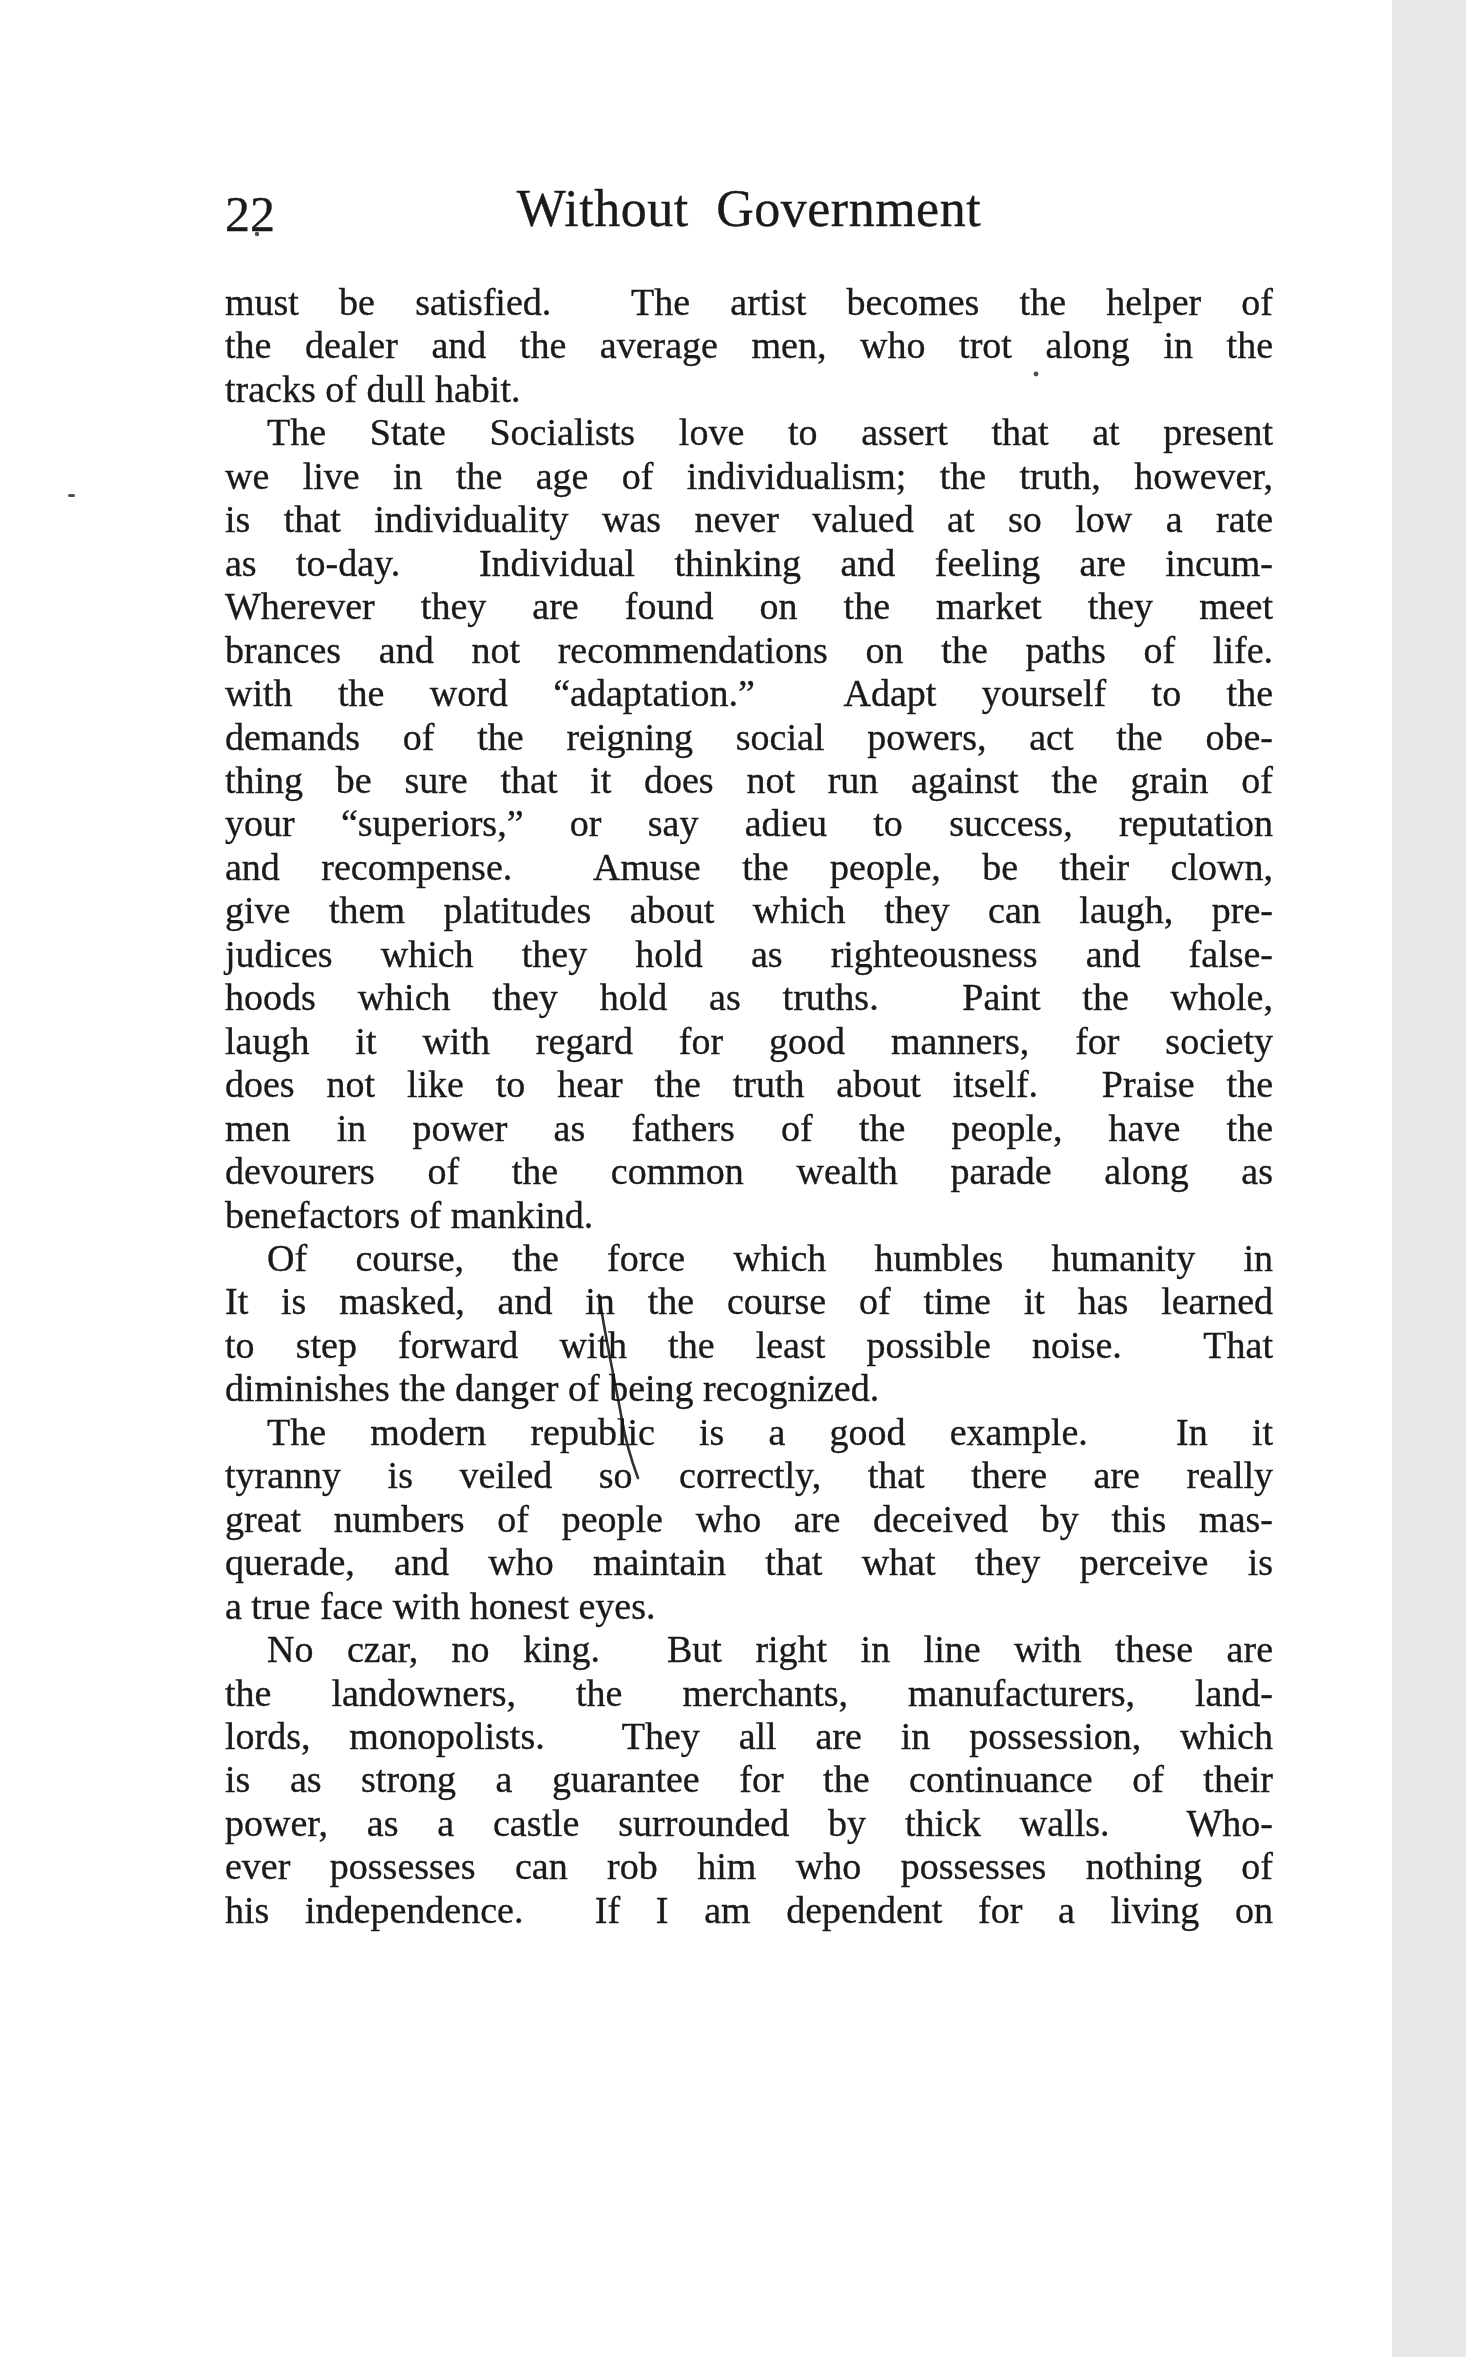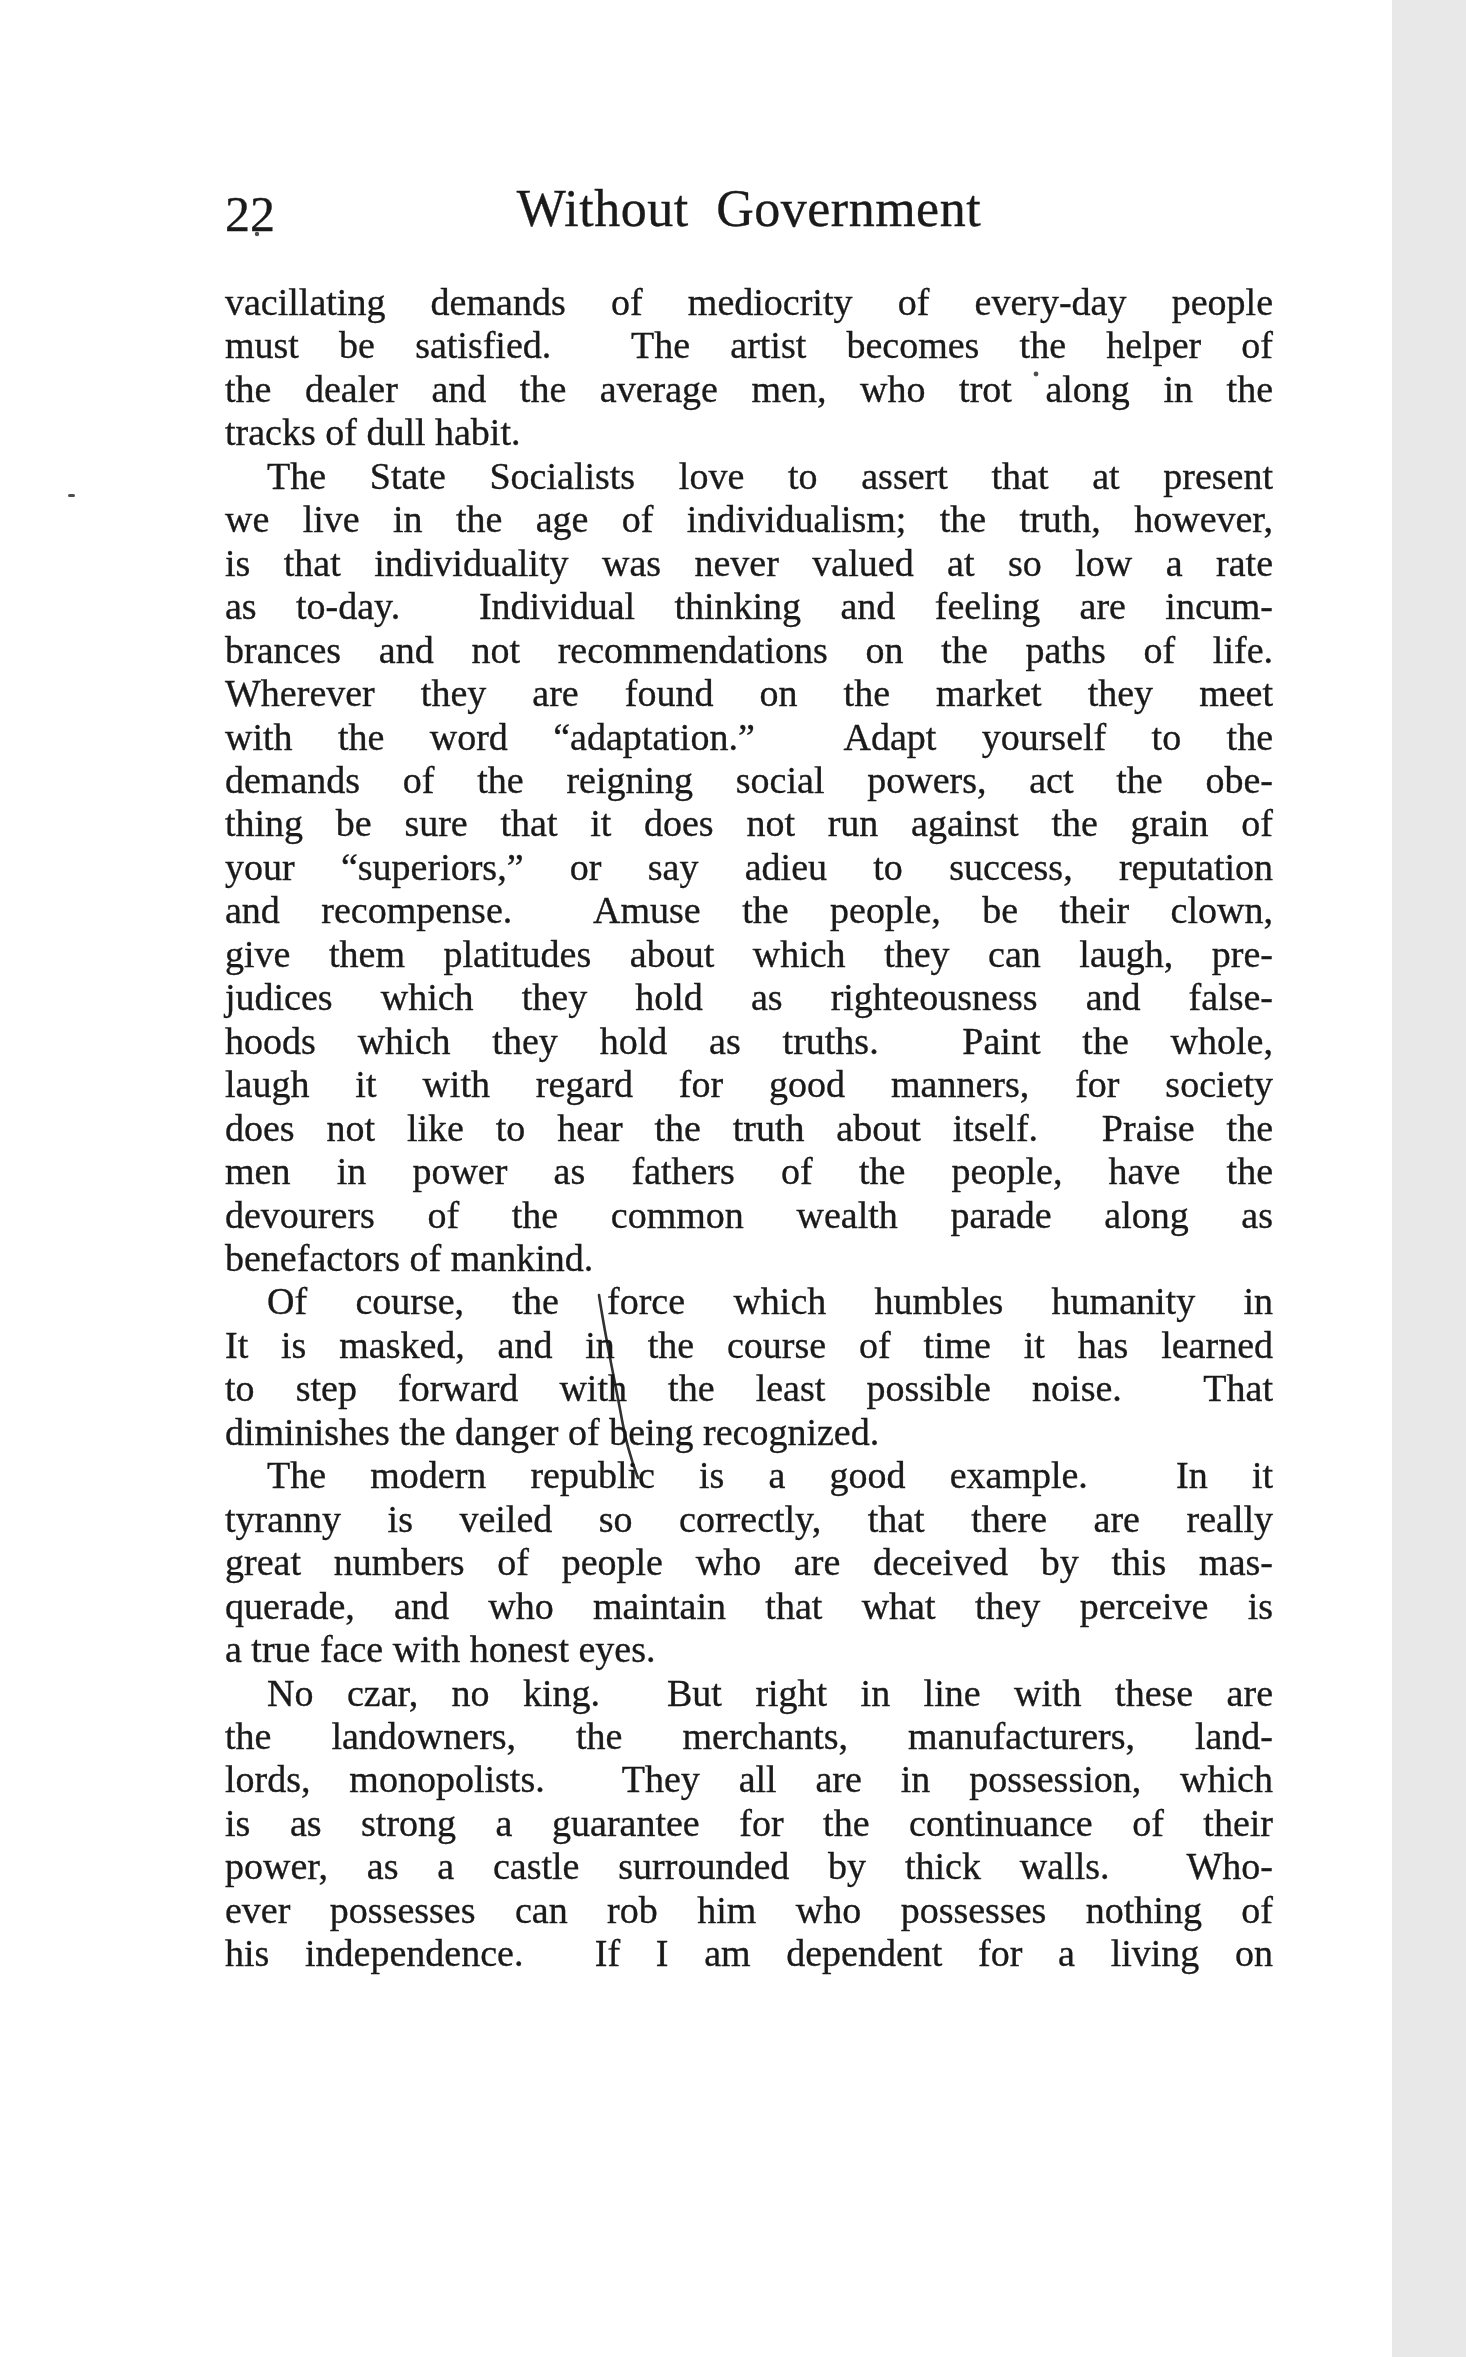--- a/index.html
+++ b/index.html
@@ -32,32 +32,31 @@
 
 <div class="page">
 
   <header class="pagehead">
     <span class="pagenum">22</span>
     <h1 class="title">Without Government</h1>
   </header>
 
   <main class="textblock">
       <div class="para">
-        <div class="line">vacillating demands of mediocrity of every-day people</div>
         <div class="line">must be satisfied.&nbsp; The artist becomes the helper of</div>
         <div class="line">the dealer and the average men, who trot along in the</div>
         <div class="line last">tracks of dull habit.</div>
       </div>
       <div class="para">
         <div class="line indent">The State Socialists love to assert that at present</div>
         <div class="line">we live in the age of individualism; the truth, however,</div>
         <div class="line">is that individuality was never valued at so low a rate</div>
         <div class="line">as to-day.&nbsp; Individual thinking and feeling are incum-</div>
+        <div class="line">Wherever they are found on the market they meet</div>
         <div class="line">brances and not recommendations on the paths of life.</div>
-        <div class="line">Wherever they are found on the market they meet</div>
         <div class="line">with the word “adaptation.”&nbsp; Adapt yourself to the</div>
         <div class="line">demands of the reigning social powers, act the obe-</div>
         <div class="line">thing be sure that it does not run against the grain of</div>
         <div class="line">your “superiors,” or say adieu to success, reputation</div>
         <div class="line">and recompense.&nbsp; Amuse the people, be their clown,</div>
         <div class="line">give them platitudes about which they can laugh, pre-</div>
         <div class="line">judices which they hold as righteousness and false-</div>
         <div class="line">hoods which they hold as truths.&nbsp; Paint the whole,</div>
         <div class="line">laugh it with regard for good manners, for society</div>
         <div class="line">does not like to hear the truth about itself.&nbsp; Praise the</div>

